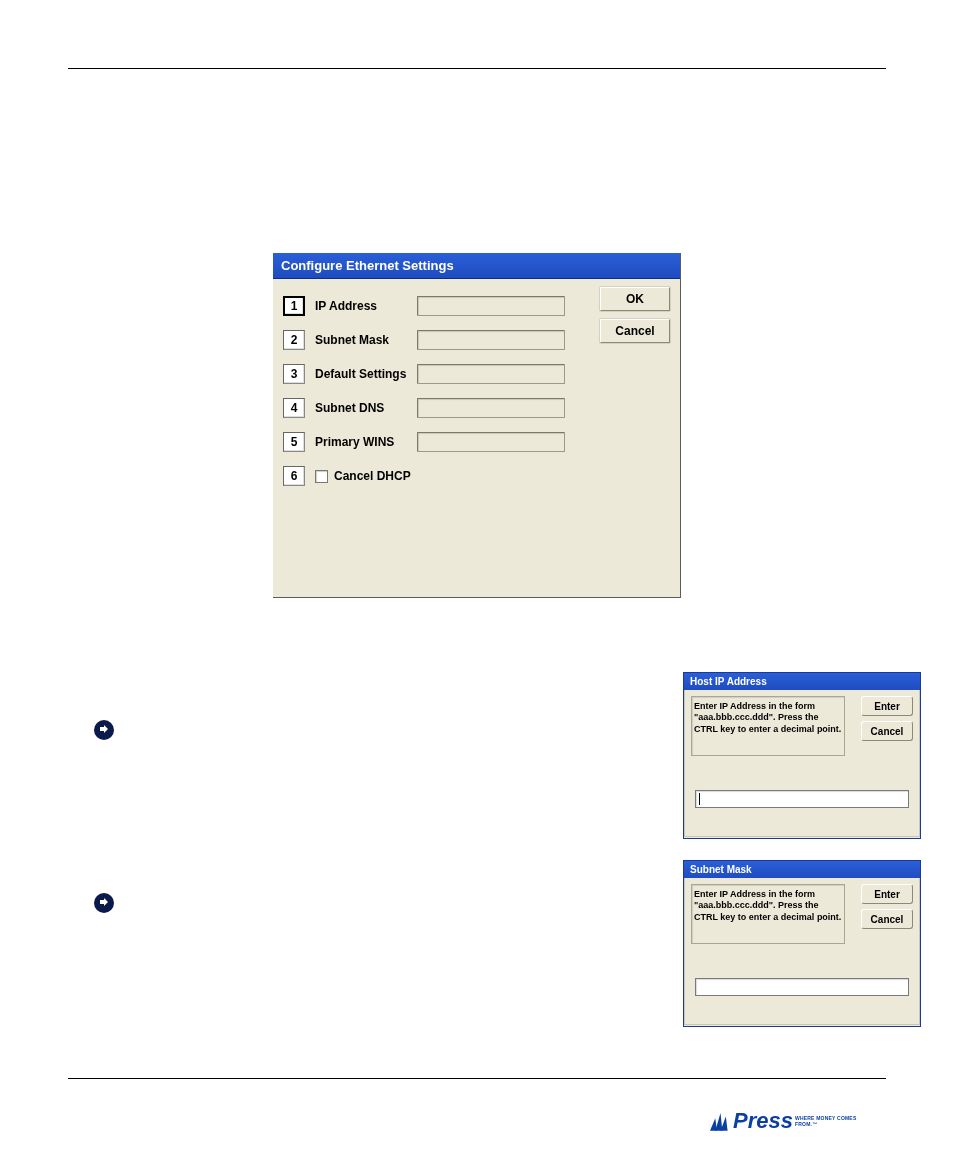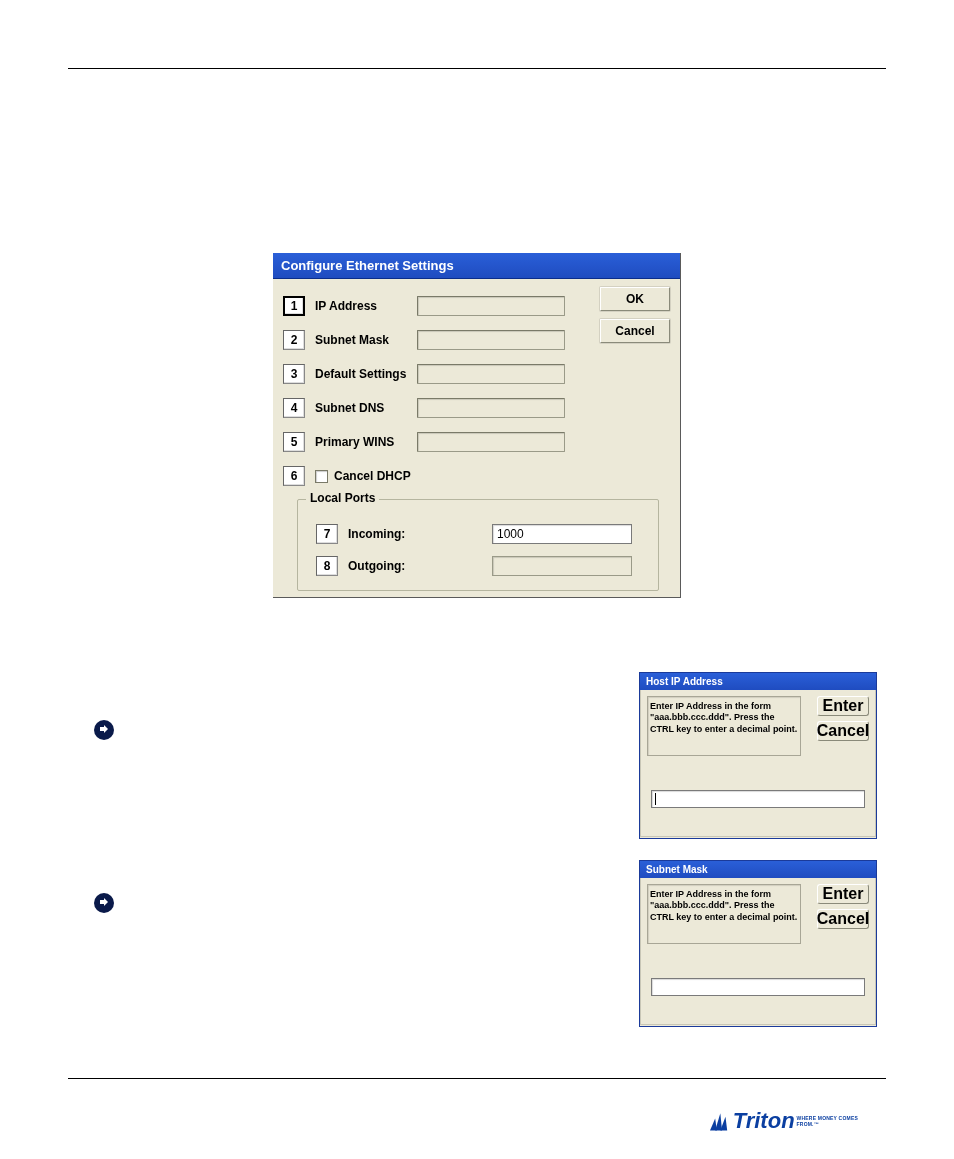--- a/index.html
+++ b/index.html
@@ -177,20 +177,21 @@
     font-size: 12px;
     padding: 0 4px;
     margin-left: 70px;
   }
   
   .small-dialog {
     position: absolute;
     width: 238px;
     background: #ece9d8;
     border: 1px solid #1a3a9a;
+    margin-left: 44px;
   }
   .sd1 { top: 672px; left: 639px; height: 167px; }
   .sd2 { top: 860px; left: 639px; height: 167px; }
   .small-titlebar {
     background: linear-gradient(#2a5fd8, #1f4cc0);
     color: #fff;
     font-weight: bold;
     font-size: 10px;
     padding: 3px 6px;
   }
@@ -222,21 +223,21 @@
     gap: 5px;
   }
   .small-win-btn {
     width: 52px;
     height: 20px;
     background: #ece9d8;
     border: 1px solid #8a8a7a;
     border-top-color: #fff;
     border-left-color: #fff;
     border-radius: 3px;
-    font-size: 16px;
+    font-size: 10px;
     font-weight: bold;
     display: flex;
     align-items: center;
     justify-content: center;
   }
   .small-input {
     position: absolute;
     left: 10px;
     right: 10px;
     top: 100px;
@@ -335,33 +336,20 @@
         <div class="numbox">5</div>
         <div class="row-label">Primary WINS</div>
         <input class="text-input" style="">
       </div>
       <div class="cb-row">
         <div class="numbox">6</div>
         <div class="cb"></div>
         <div class="row-label" style="width:auto">Cancel DHCP</div>
       </div>
 
-      <div class="fieldset">
-        <div class="fs-legend">Local Ports</div>
-        <div class="sub-row">
-          <div class="numbox">7</div>
-          <div class="sub-label">Incoming:</div>
-          <input class="sub-input-white" value="1000" style="">
-        </div>
-        <div class="sub-row">
-          <div class="numbox">8</div>
-          <div class="sub-label">Outgoing:</div>
-          <input class="sub-input-grey" style="">
-        </div>
-      </div>
     </div>
   </div>
 
   <div class="arrow-bullet ab1">
     <svg viewBox="0 0 12 12">
         <path d="M2 3 L6 3 L6 1 L10 5 L6 9 L6 7 L2 7 Z" fill="#fff"></path>
       </svg>
   </div>
   <div class="arrow-bullet ab2">
     <svg viewBox="0 0 12 12">
@@ -396,16 +384,16 @@
   </div>
 
   <div class="bottom-rule"></div>
 
   <div class="logo">
     <svg class="logo-mark" viewBox="0 0 24 22">
       <path d="M0 22 L6 8 L8 22 Z" fill="#0b3fa1"></path>
       <path d="M6 22 L12 2 L14 22 Z" fill="#0b3fa1"></path>
       <path d="M12 22 L18 6 L20 22 Z" fill="#0b3fa1"></path>
     </svg>
-    <div class="logo-text">Triton</div>
+    <div class="logo-text">Press</div>
     <div class="logo-tag">WHERE MONEY COMES FROM.™</div>
   </div>
 </div>
 
 </body></html>

